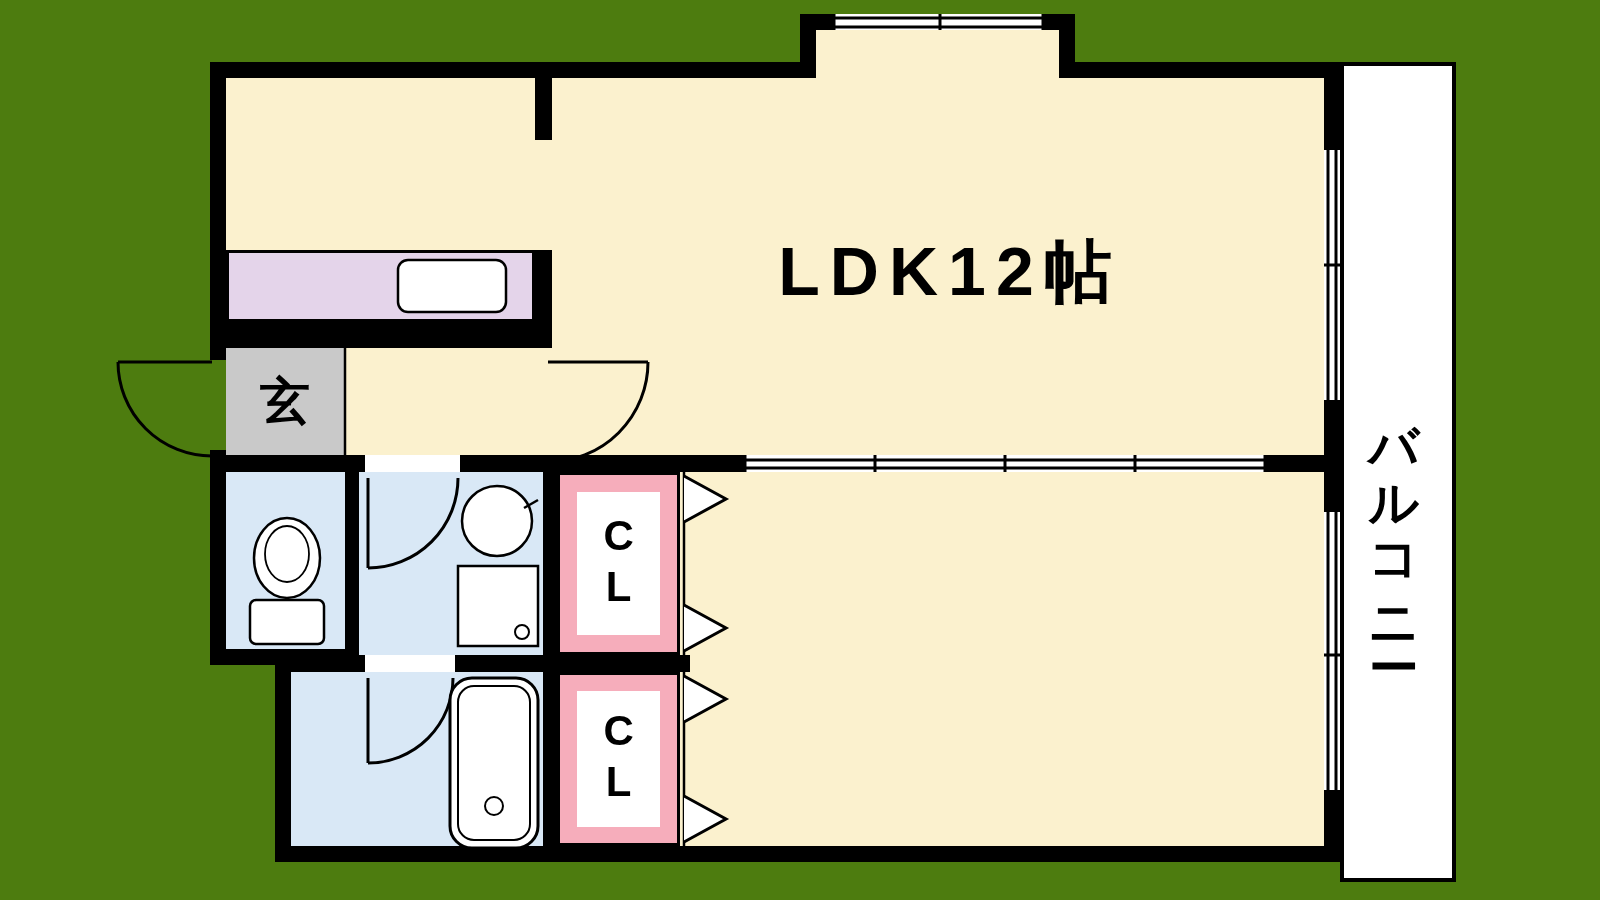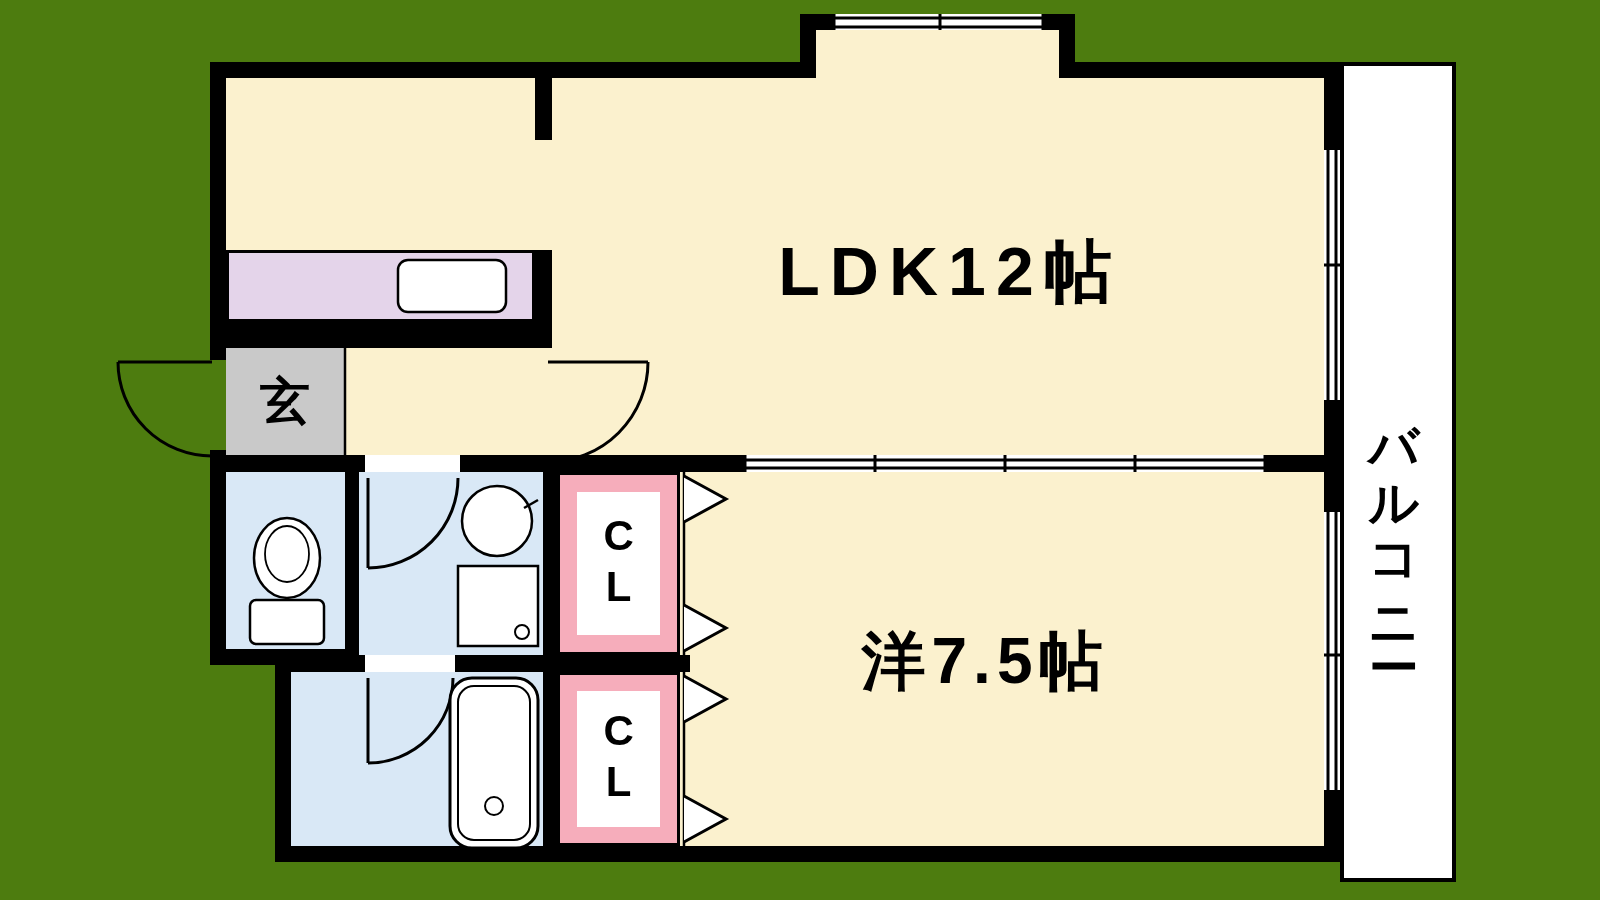--- a/index.html
+++ b/index.html
@@ -165,21 +165,20 @@
       <line x1="684" y1="672" x2="684" y2="846" stroke-width="2.5"></line>
       <polyline points="684,476 726,499 684,522"></polyline>
       <polyline points="684,605 726,628 684,651"></polyline>
       <polyline points="684,676 726,699 684,722"></polyline>
       <polyline points="684,796 726,819 684,842"></polyline>
     </g>
   </svg>
 
   <div class="label" style="left:950px;top:272px;font-size:68px;letter-spacing:10px;">LDK12帖</div>
 
-  <div class="label" style="left:985px;top:662px;font-size:64px;letter-spacing:6px;">洋7.5帖</div>
 
   <div class="label vtext" style="left:1394px;top:518px;font-size:50px;letter-spacing:6px;">バルコニー</div>
 
   <div class="label" style="left:285px;top:401px;font-size:50px;">玄</div>
 
   <div class="label uptext" style="left:618px;top:563px;font-size:42px;letter-spacing:4px;">CL</div>
 
   <div class="label uptext" style="left:618px;top:758px;font-size:42px;letter-spacing:4px;">CL</div>
 
 </div>

